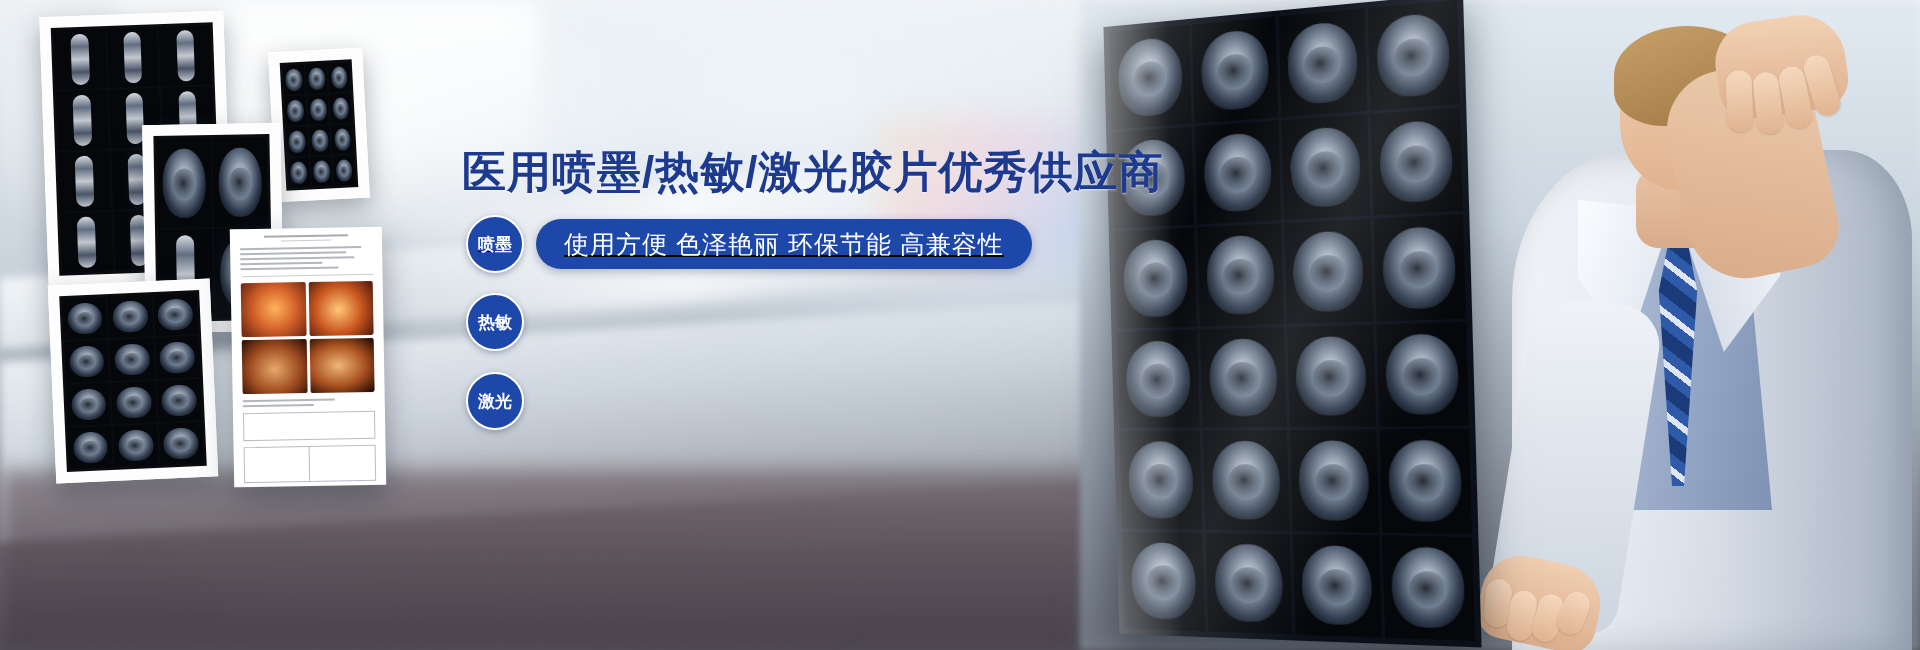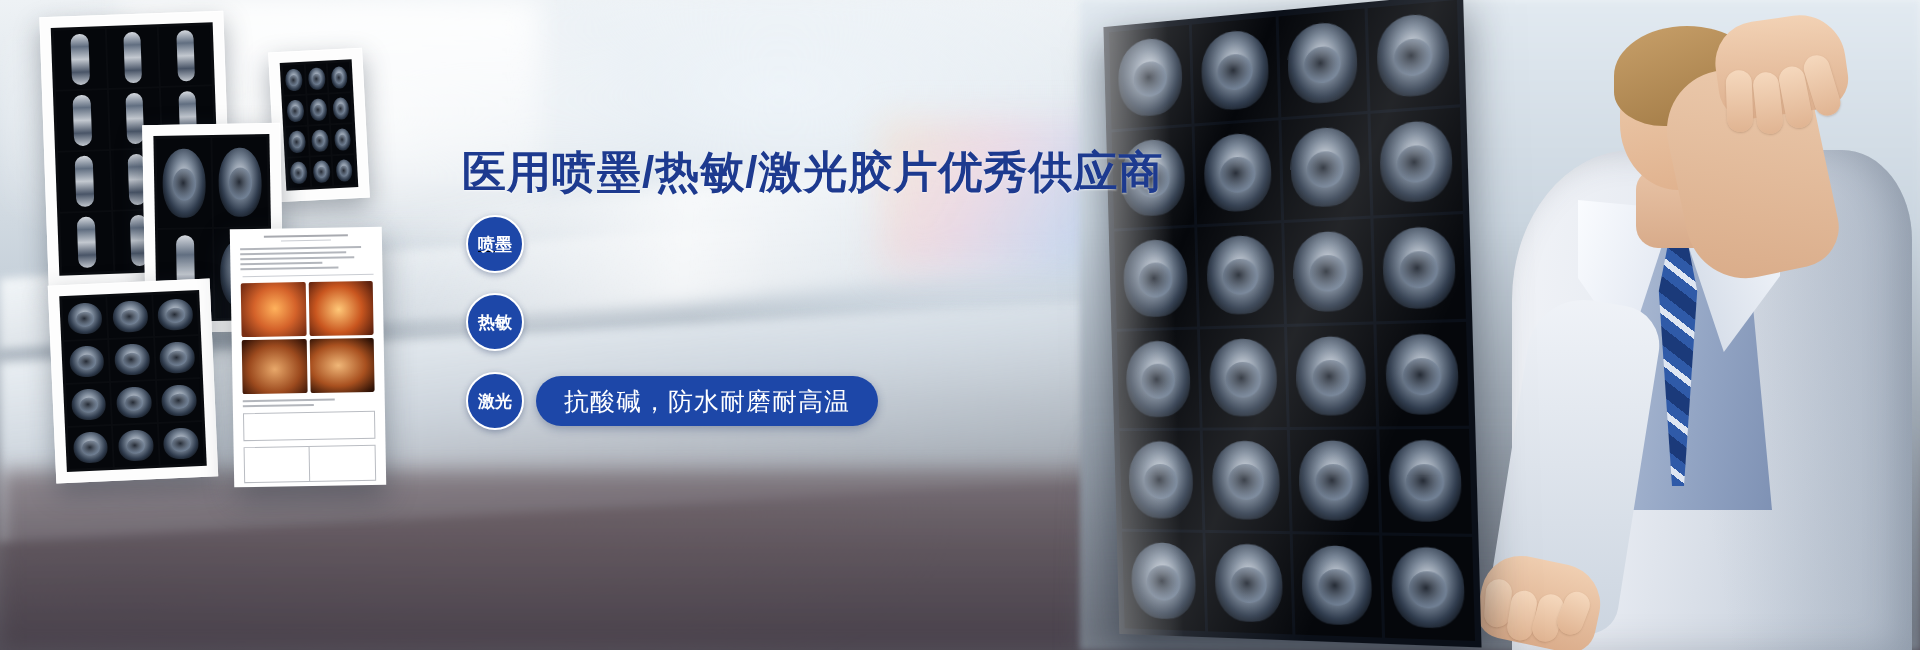--- a/index.html
+++ b/index.html
@@ -423,25 +423,25 @@
       <div class="mri-gloss"></div>
     </div>
   </div>
 
   <div class="content">
 
     <div class="title">医用喷墨/热敏/激光胶片优秀供应商</div>
 
     <div class="feature f1">
       <div class="badge">喷墨</div>
+      <div class="pill">使用方便 色泽艳丽 环保节能 高兼容性</div>
     </div>
 
     <div class="feature f2">
       <div class="badge">热敏</div>
     </div>
 
     <div class="feature f3">
       <div class="badge">激光</div>
-      <div class="pill">抗酸碱，防水耐磨耐高温</div>
     </div>
 
   </div>
 </div>
 
 </body></html>

